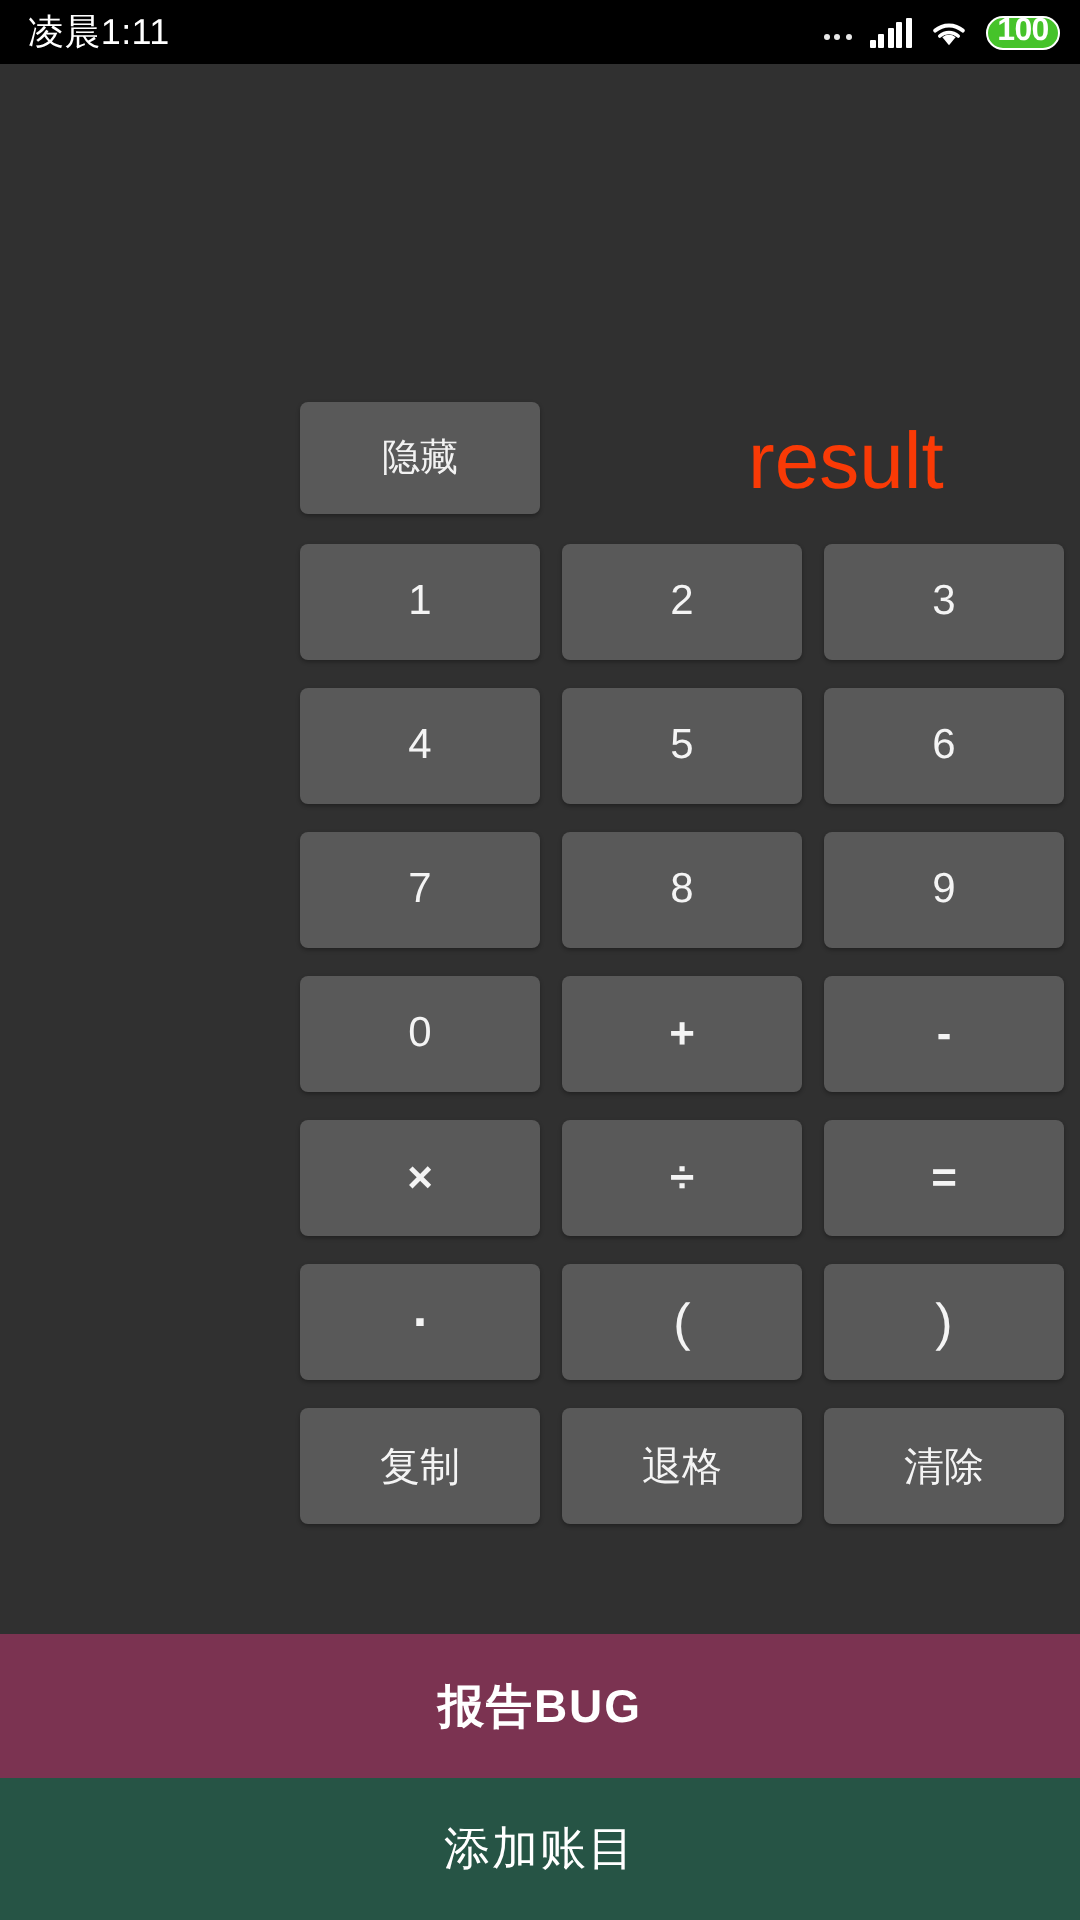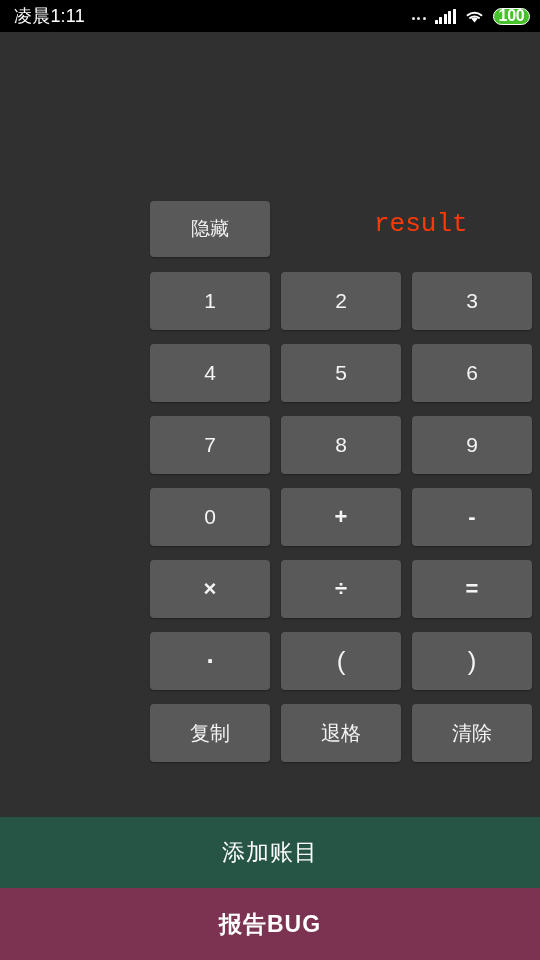--- a/index.html
+++ b/index.html
@@ -42,29 +42,29 @@
   }
   .back-btn{ width:44px; height:44px; display:flex; align-items:center; justify-content:center; }
   .app-title{ font-size:26px; color:#fff; margin-left:30px; letter-spacing:1px; }
   .calc-btn{ margin-left:auto; width:48px; height:52px; display:flex; align-items:center; justify-content:center; }
 
   
   .content{ flex:1 1 auto; position:relative; background:#303030; overflow:hidden; }
 
   .toprow{
     position:absolute; left:150px; top:169px; width:384px; height:56px;
-    display:flex; align-items:center; justify-content:space-between;font-family:Liberation Mono, monospace;
+    display:flex; align-items:center; justify-content:space-between;
   }
   .hide-btn{
     width:120px; height:56px; background:#595959; border-radius:4px;
     display:flex; align-items:center; justify-content:center;
     color:#f2f2f2; font-size:19px; box-shadow:0 1px 2px rgba(0,0,0,.32);
   }
   .result-text{
-    font-size:26px; color:#f93a06; white-space:nowrap;
+    font-size:40px; color:#f93a06; white-space:nowrap;
     position:absolute; left:224px; top:8px;
   }
 
   .keypad{
     position:absolute; left:150px; top:240px; width:396px;
   }
   .keyrow{ display:flex; gap:11px; margin-bottom:14px; }
   .key{
     width:120px; height:58px; background:#595959; border-radius:4px;
     display:flex; align-items:center; justify-content:center;
@@ -158,16 +158,16 @@
         </div>
         <div class="keyrow">
           <div class="key cjk">复制</div>
           <div class="key cjk">退格</div>
           <div class="key cjk">清除</div>
         </div>
       </div>
 
   </div>
 
+  <div class="bottom-bar bar-bug">报告BUG</div>
   <div class="bottom-bar bar-add">添加账目</div>
-  <div class="bottom-bar bar-bug">报告BUG</div>
 
 </div>
 
 </body></html>

